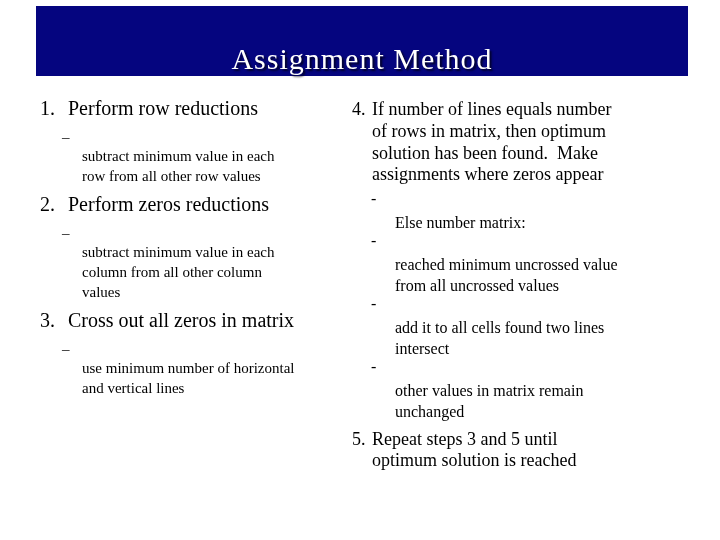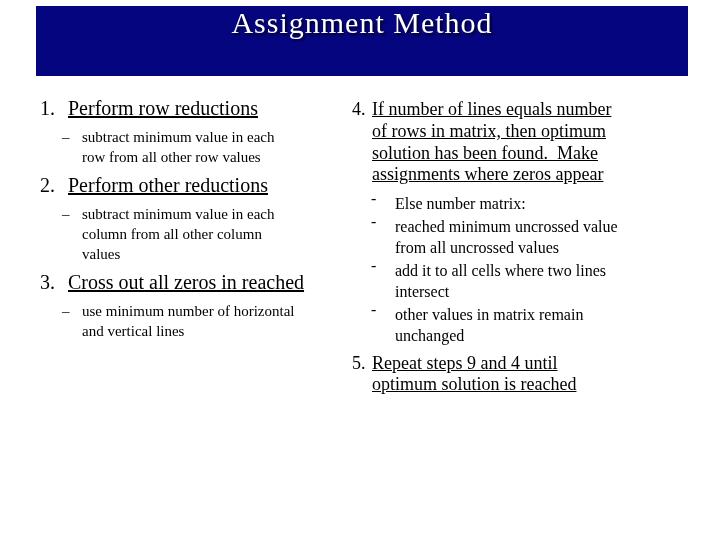--- a/index.html
+++ b/index.html
@@ -13,21 +13,21 @@
     width: 720px; height: 540px;
     overflow: hidden;
     color: #000000;
   }
   .title-bar {
     position: absolute;
     left: 36px; top: 6px;
     width: 652px; height: 70px;
     background: #05057f;
     display: flex;
-    align-items: flex-start;
+    align-items: flex-end;
     justify-content: center;
   }
   .title {
     color: #ffffff;
     font-size: 30px;
     letter-spacing: 1px;
     text-shadow: 2px 2px 2px rgba(0,0,10,0.75);
     white-space: pre;
   }
   .col { position: absolute; }
@@ -37,33 +37,33 @@
   .item { display: flex; align-items: flex-start; }
   .item + .item, .subs + .item { margin-top: 7px; }
   .col-right .subs + .item { margin-top: 6px; }
 
   .col-left  .item { font-size: 20px; line-height: 23px; }
   .col-right .item { font-size: 18px; line-height: 21.8px; }
 
   .item-num { flex: 0 0 auto; }
   .col-left  .item-num { width: 28px; }
   .col-right .item-num { width: 20px; }
-  .item-text { flex: 1 1 auto; white-space: pre-wrap; text-decoration: underline; }
+  .item-text { flex: 1 1 auto; white-space: pre-wrap; }
 
   .subs { margin-top: 7px; }
   .sub { display: flex; align-items: flex-start; }
   .sub + .sub { margin-top: 1px; }
 
   .col-left  .sub { margin-left: 22px; font-size: 15px; line-height: 20px; }
   .col-right .sub { margin-left: 19px; font-size: 16px; line-height: 21.5px; }
 
   .sub-marker { flex: 0 0 auto; }
   .col-left  .sub-marker { width: 20px; }
   .col-right .sub-marker { width: 24px; position: relative; top: -5px; }
-  .sub-text { flex: 1 1 auto; white-space: pre-wrap; }
+  .sub-text { flex: 1 1 auto; white-space: pre-wrap; margin-top: 19px; }
 </style>
 </head>
 <body style="background: rgb(255, 255, 255);">
 
 <div class="slide" style="color: rgb(0, 0, 0);">
 
   <div class="title-bar" style="background: rgb(5, 5, 127);">
     <span class="title" style="color: rgb(255, 255, 255);">Assignment Method</span>
   </div>
 
@@ -76,34 +76,34 @@
     <div class="subs">
       <div class="sub">
         <span class="sub-marker">–</span>
         <span class="sub-text">subtract minimum value in each
 row from all other row values</span>
       </div>
     </div>
 
     <div class="item">
       <span class="item-num">2.</span>
-      <span class="item-text">Perform other reductions</span>
+      <span class="item-text">Perform zeros reductions</span>
     </div>
     <div class="subs">
       <div class="sub">
         <span class="sub-marker">–</span>
         <span class="sub-text">subtract minimum value in each
 column from all other column
 values</span>
       </div>
     </div>
 
     <div class="item">
       <span class="item-num">3.</span>
-      <span class="item-text">Cross out all zeros in reached</span>
+      <span class="item-text">Cross out all zeros in matrix</span>
     </div>
     <div class="subs">
       <div class="sub">
         <span class="sub-marker">–</span>
         <span class="sub-text">use minimum number of horizontal
 and vertical lines</span>
       </div>
     </div>
 
   </div>
@@ -122,31 +122,31 @@
         <span class="sub-marker">-</span>
         <span class="sub-text">Else number matrix:</span>
       </div>
       <div class="sub">
         <span class="sub-marker">-</span>
         <span class="sub-text">reached minimum uncrossed value
 from all uncrossed values</span>
       </div>
       <div class="sub">
         <span class="sub-marker">-</span>
-        <span class="sub-text">add it to all cells where two lines
+        <span class="sub-text">add it to all cells found two lines
 intersect</span>
       </div>
       <div class="sub">
         <span class="sub-marker">-</span>
         <span class="sub-text">other values in matrix remain
 unchanged</span>
       </div>
     </div>
 
     <div class="item">
       <span class="item-num">5.</span>
-      <span class="item-text">Repeat steps 9 and 4 until
+      <span class="item-text">Repeat steps 3 and 5 until
 optimum solution is reached</span>
     </div>
 
   </div>
 
 </div>
 
 </body></html>

